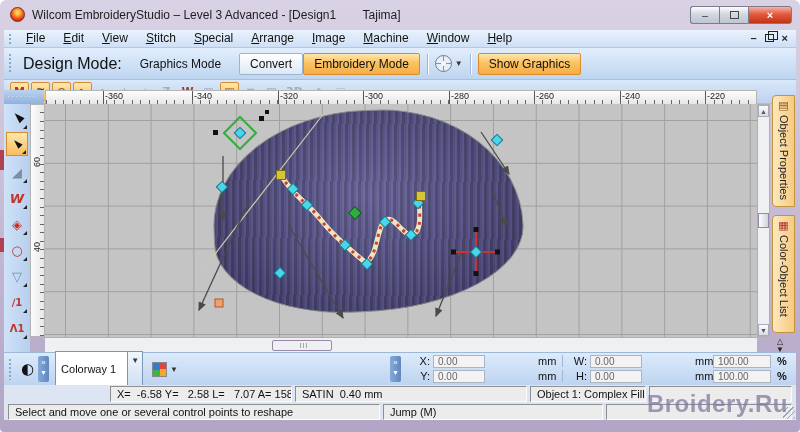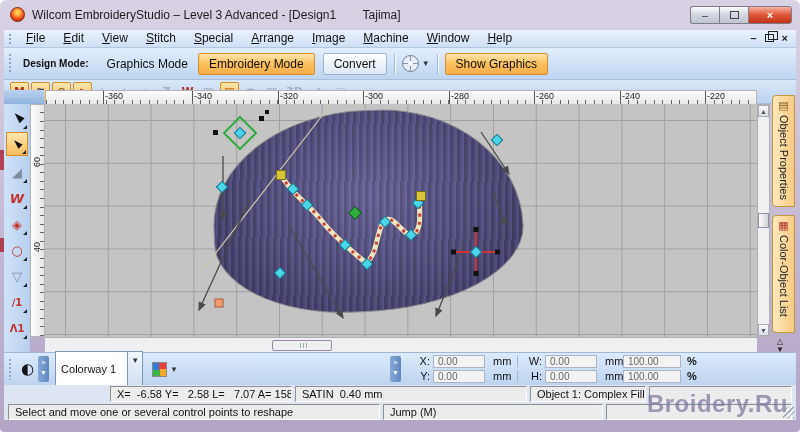--- a/index.html
+++ b/index.html
@@ -23,21 +23,21 @@
   .grip{width:5px;height:70%;margin:0 4px;background-image:radial-gradient(circle,#8fa7c5 1px,transparent 1.2px);background-size:4px 4px;}
   .menu-item{padding:0 9px;font-size:12px;color:#111;line-height:17px;display:inline-block;}
   .menu-item::first-letter{text-decoration:underline;}
   .mdi-ctrls{position:absolute;right:8px;top:2px;display:flex;gap:8px;align-items:center;}
   .mdi-ctrls span{font-size:11px;font-weight:bold;color:#222;line-height:12px;}
   .restore-glyph{width:9px;height:8px;border:1px solid #222;position:relative;}
   .restore-glyph::before{content:"";position:absolute;left:2px;top:-4px;width:8px;height:7px;border:1px solid #222;}
 
   
   .modebar{left:4px;top:48px;width:792px;height:32px;background:linear-gradient(#e2eefd,#bed5f0);display:flex;align-items:center;border-bottom:1px solid #a9c0dc;}
-  .mode-label{font-size:10px;font-weight:bold;color:#111;margin:0 8px 0 6px;}
+  .mode-label{font-size:16px;font-weight:normal;color:#111;margin:0 8px 0 6px;}
   .btn{font-size:12px;color:#111;padding:3px 10px;border-radius:2px;}
   .btn.flat{background:transparent;}
   .btn.orange{background:linear-gradient(#fde7ae,#fbc160 45%,#f6ae49);border:1px solid #d98a2b;}
   .btn.light{background:linear-gradient(#ffffff,#dce8f6);border:1px solid #9db4d0;margin-left:8px;}
   .vsep{width:1px;height:20px;background:#9fb6d4;margin:0 7px;box-shadow:1px 0 0 #fff;}
   .globe{width:17px;height:17px;border-radius:50%;border:1px solid #6e7f96;background:
      radial-gradient(circle at 50% 50%, #f4f8fd 0 20%, transparent 21%),
      linear-gradient(90deg,transparent 47%,#8294ab 47% 53%,transparent 53%),
      linear-gradient(0deg,transparent 47%,#8294ab 47% 53%,transparent 53%),#e8eff8;}
   .caret{font-size:8px;color:#333;margin-left:3px;}
@@ -109,21 +109,21 @@
   .combo{width:88px;height:36px;background:#fff;border:1px solid #7a96b8;display:flex;align-items:center;margin-left:6px;}
   .combo .val{flex:1;font-size:11px;color:#111;padding-left:5px;}
   .combo .drop{width:15px;height:100%;background:linear-gradient(#f2f7fd,#cfdff2);border-left:1px solid #7a96b8;font-size:8px;text-align:center;line-height:17px;color:#334;}
   .cw-icon{width:15px;height:15px;margin-left:9px;border:1px solid #888;background:conic-gradient(#e8413c 0 25%,#f7a62c 0 50%,#3bb54a 0 75%,#2d7dd2 0);}
 
   
   .xform{position:absolute;left:412px;top:353px;width:380px;height:31px;font-size:11px;color:#111;}
   .xrow{position:absolute;left:0;width:100%;height:14px;display:flex;align-items:center;}
   .xrow .lbl{width:18px;text-align:right;margin-right:3px;}
   .field{width:52px;height:13px;background:#f3f3f3;border:1px solid #aab4c2;color:#666;font-size:10px;padding:0 0 0 4px;line-height:12px;}
-  .unit{width:26px;padding-left:8px;}
+  .unit{width:26px;padding-left:8px;margin-left:45px;}
   .fsep{width:1px;height:12px;background:#9fb6d4;margin:0 6px;}
   .scalef{width:58px;}
   .pct{padding-left:6px;font-weight:bold;}
 
   
   .statusbar{left:4px;top:385px;width:792px;height:35px;background:#dde5f2;font-size:11px;color:#111;}
   .scell{position:absolute;height:16px;background:#ececec;border:1px solid;border-color:#8f8f8f #fdfdfd #fdfdfd #8f8f8f;line-height:14px;padding-left:6px;white-space:pre;overflow:hidden;}
   .grip-corner{position:absolute;right:1px;bottom:1px;width:12px;height:12px;background:repeating-linear-gradient(135deg,transparent 0 3px,#9aa4b8 3px 4px);}
   .watermark{position:absolute;right:8px;top:5px;font-size:24px;font-weight:bold;color:rgba(125,117,155,.72);letter-spacing:.5px;z-index:60;}
 
@@ -163,22 +163,22 @@
       <span>–</span>
       <span class="restore-glyph"></span>
       <span>×</span>
     </div>
   </div>
 
   <div class="abs modebar">
     <div class="grip"></div>
     <span class="mode-label">Design Mode:</span>
     <span class="btn flat">Graphics Mode</span>
+    <span class="btn light">Convert</span>
     <span class="btn orange">Embroidery Mode</span>
-    <span class="btn light">Convert</span>
     <span class="vsep"></span>
     <span class="globe"></span>
     <span class="caret">▼</span>
     <span class="vsep"></span>
     <span class="btn orange">Show Graphics</span>
   </div>
 
   <div class="abs stitchbar">
     <span class="sicon sel c-red" style="left:6px">M</span>
     <span class="sicon sel c-dark" style="left:27px">≋</span>

